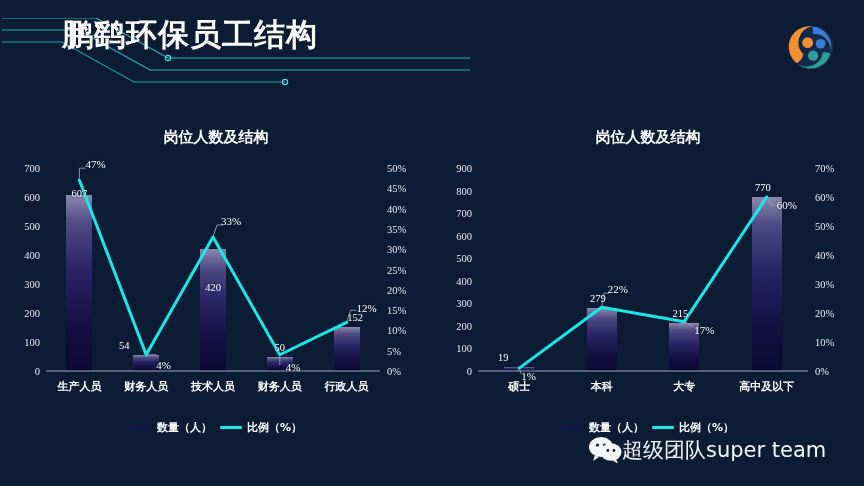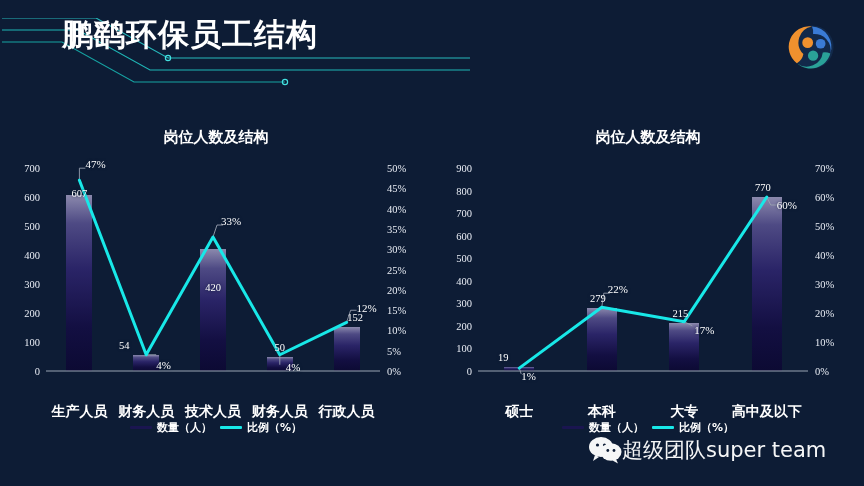--- a/index.html
+++ b/index.html
@@ -40,25 +40,24 @@
 
   .axis-label {
     position:absolute; font-size:10.5px; color:#e8ecf4;
     font-family:"Liberation Serif","DejaVu Serif",serif;
     white-space:nowrap;
   }
   .axis-label.left  { text-align:right; transform:translateY(-50%); }
   .axis-label.right { text-align:left;  transform:translateY(-50%); }
 
   .cat-label {
-    position:absolute; font-size:14px; color:#ffffff; font-weight:700;
+    position:absolute; font-size:11px; color:#ffffff; font-weight:700;
     text-align:center; transform:translateX(-50%);
     font-family:"DejaVu Sans","Liberation Sans",sans-serif;
     white-space:nowrap;
-    margin-top:24px;
   }
 
   .bar {
     position:absolute; bottom:0;
     background:linear-gradient(to bottom,#8b89ad 0%,#4e4a84 16%,#2a2467 42%,#130f42 75%,#0c0a33 100%);
   }
   .bar-value {
     position:absolute; font-size:10.5px; color:#ffffff; font-weight:400;
     transform:translateX(-50%);
     font-family:"Liberation Serif","DejaVu Serif",serif;

